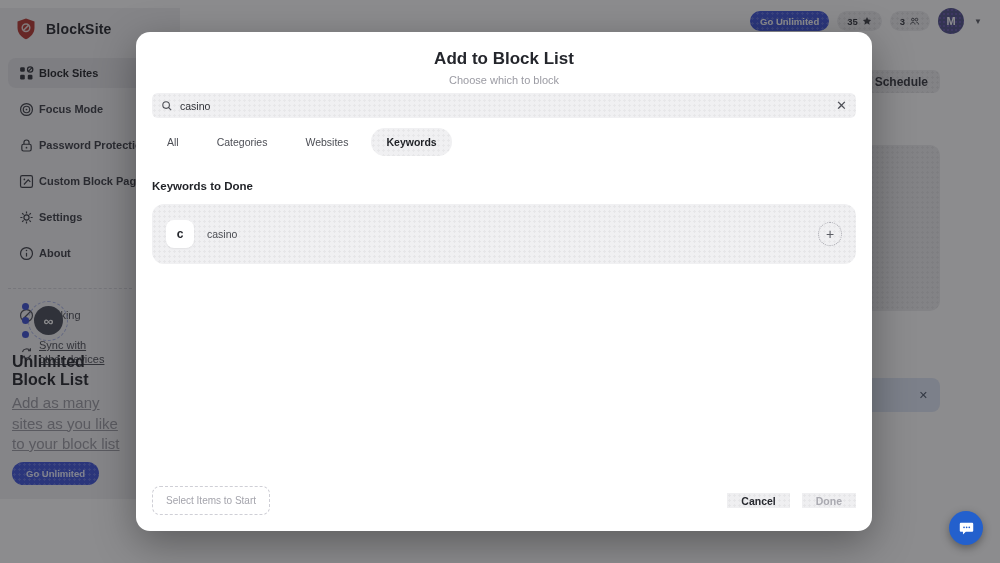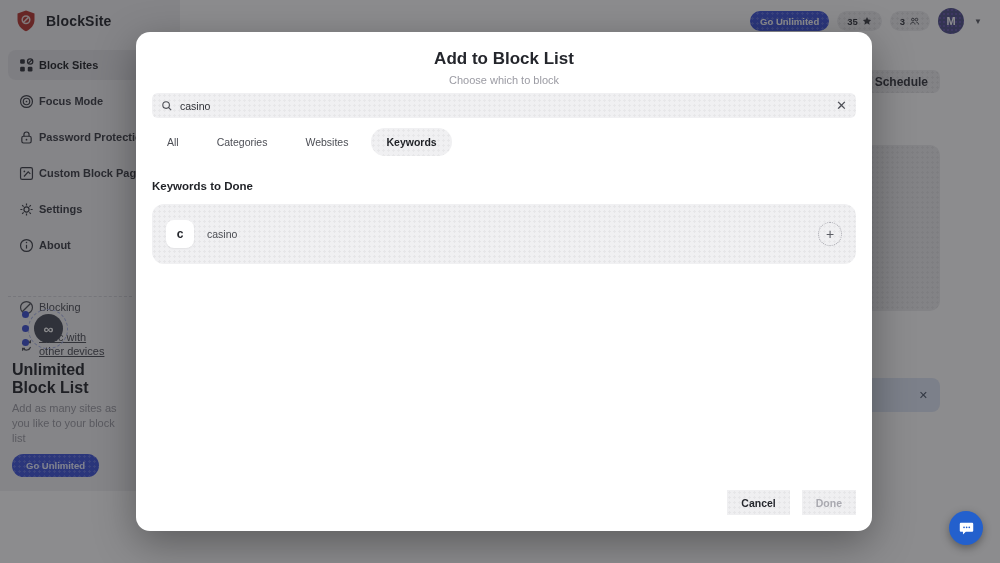--- a/index.html
+++ b/index.html
@@ -2,41 +2,41 @@
 <html><head>
 <meta charset="utf-8">
 <style>
   * { margin:0; padding:0; box-sizing:border-box; }
   html,body { width:1000px; height:563px; overflow:hidden; }
   body { font-family:"Liberation Sans","DejaVu Sans",sans-serif; background:#fff; }
   .screen { position:relative; width:1000px; height:563px; overflow:hidden; background:#fff; }
 
   
   .app { position:absolute; inset:0; }
-  .sidebar { position:absolute; left:0; top:0; width:180px; height:491px; background:#f0f0f2; }
+  .sidebar { position:absolute; left:0; top:8px; width:180px; height:491px; background:#f0f0f2; }
   .logo-row { display:flex; align-items:center; gap:8px; height:42px; padding-left:14px; }
   .logo-shield { width:24px; height:24px; }
   .app-name { font-size:14px; font-weight:bold; color:#23252b; letter-spacing:.2px; }
   .nav { padding:8px; }
   .nav-item { display:flex; align-items:center; gap:4px; height:30px; padding:0 10px; border-radius:8px;
               color:#3a3c44; font-size:11px; font-weight:600; margin-bottom:6px; }
   .nav-item.selected { background:#e2e2e6; color:#1e2025; }
   .nav-item .ic { width:17px; height:17px; flex:0 0 17px; }
   .nav-gap { height:26px; }
   .nav-item.two-line { height:34px; line-height:1.25; font-weight:600;text-decoration:underline; }
   .promo { position:absolute; left:8px; right:48px; bottom:8px; border-top:1px dashed #d3d3d8;
            padding:10px 4px 6px 4px; }
   .promo-icon { position:relative; width:46px; height:46px; margin-left:8px; }
   .promo-icon .ring { position:absolute; left:8px; top:2px; width:40px; height:40px; border:1px dashed #aab4e6; border-radius:50%; }
   .promo-icon .dot { position:absolute; width:7px; height:7px; border-radius:50%; background:#3b4fd0; left:2px; }
   .promo-icon .big { position:absolute; left:14px; top:7px; width:29px; height:29px; border-radius:50%;
                      background:#464a56; color:#fff; display:flex; align-items:center; justify-content:center;
                      font-size:14px; font-weight:bold; }
   .promo-title { font-size:16px; font-weight:bold; color:#23252b; margin-top:8px; }
-  .promo-desc { font-size:11px; color:#9a9aa2; line-height:1.35; margin-top:4px; }
+  .promo-desc { font-size:15px; color:#9a9aa2; line-height:1.35; margin-top:4px;text-decoration:underline; }
   .btn-blue { display:inline-block; margin-top:8px; background:#3d53d8; color:#e8ecff; font-size:9.5px; font-weight:bold;
               padding:6px 14px; border-radius:14px; border:none;
               background-image:radial-gradient(rgba(255,255,255,.16) 1px, transparent 1.2px); background-size:5px 5px; }
   .content { position:absolute; left:180px; top:0; right:0; height:563px; background:#fff; }
   .topbar { position:absolute; left:0; top:0; right:0; height:42px; background:#fff; display:flex;
             align-items:center; justify-content:flex-end; gap:8px; padding-right:18px; }
   .pill { display:flex; align-items:center; gap:4px; height:20px; padding:0 10px; border-radius:12px;
           background:#ececef; font-size:9.5px; font-weight:bold; color:#33353c;
           background-image:radial-gradient(rgba(0,0,0,.05) 1px, transparent 1.2px); background-size:5px 5px; }
   .pill.blue { background-color:#3d53d8; color:#fff;
@@ -78,21 +78,21 @@
             padding:0 14px; background-image:radial-gradient(rgba(0,0,0,.045) 1px, transparent 1.2px);
             background-size:5px 5px; }
   .kw-badge { width:28px; height:28px; background:#fff; border-radius:8px; display:flex; align-items:center;
               justify-content:center; font-size:12px; font-weight:bold; color:#26282e; box-shadow:0 1px 2px rgba(0,0,0,.06); }
   .kw-label { font-size:10.5px; color:#4a4c52; margin-left:13px; flex:1; }
   .kw-add { width:24px; height:24px; border-radius:50%; border:1px dotted #a9a9b0; color:#5b5d64;
             display:flex; align-items:center; justify-content:center; font-size:14px; background:transparent; }
   .m-footer { position:absolute; left:16px; right:16px; bottom:16px; display:flex; align-items:center; }
   .hint-btn { border:1px dashed #cfcfd6; border-radius:8px; padding:8px 13px; font-size:10px; color:#a4a4ac; background:#fff; }
   .footer-actions { margin-left:auto; display:flex; gap:12px; }
-  .btn-gray { height:25px; padding:0 14px; border:none; border-radius:0; background:#efeff1; font-size:10.5px;
+  .btn-gray { height:15px; padding:0 14px; border:none; border-radius:0; background:#efeff1; font-size:10.5px;
               font-weight:bold; color:#26282e; font-family:inherit;
               background-image:radial-gradient(rgba(0,0,0,.04) 1px, transparent 1.2px); background-size:5px 5px; }
   .btn-gray.disabled { color:#a9a9b0; font-weight:600; }
 
   .chat-fab { position:absolute; left:949px; top:511px; width:34px; height:34px; border-radius:50%;
               background:#2360cd; display:flex; align-items:center; justify-content:center;
               box-shadow:0 3px 8px rgba(0,0,0,.35); }
 </style>
 </head>
 <body>
@@ -260,20 +260,21 @@
       <div class="kw-row">
         <span class="kw-badge">c</span>
         <span class="kw-label">casino</span>
         <button class="kw-add">
           <span>+</span>
         </button>
       </div>
     </div>
 
     <div class="m-footer">
+      <span class="hint-btn">Select Items to Start</span>
       <span class="footer-actions">
         <button class="btn-gray">Cancel</button>
         <button class="btn-gray disabled">Done</button>
       </span>
     </div>
   </div>
 
   <div class="chat-fab">
     <svg width="17" height="17" viewBox="0 0 24 24">
       <path d="M4 4h16a1.5 1.5 0 011.5 1.5V15a1.5 1.5 0 01-1.5 1.5h-9l-4 4v-4H4A1.5 1.5 0 012.5 15V5.5A1.5 1.5 0 014 4z" fill="#fff"></path>

